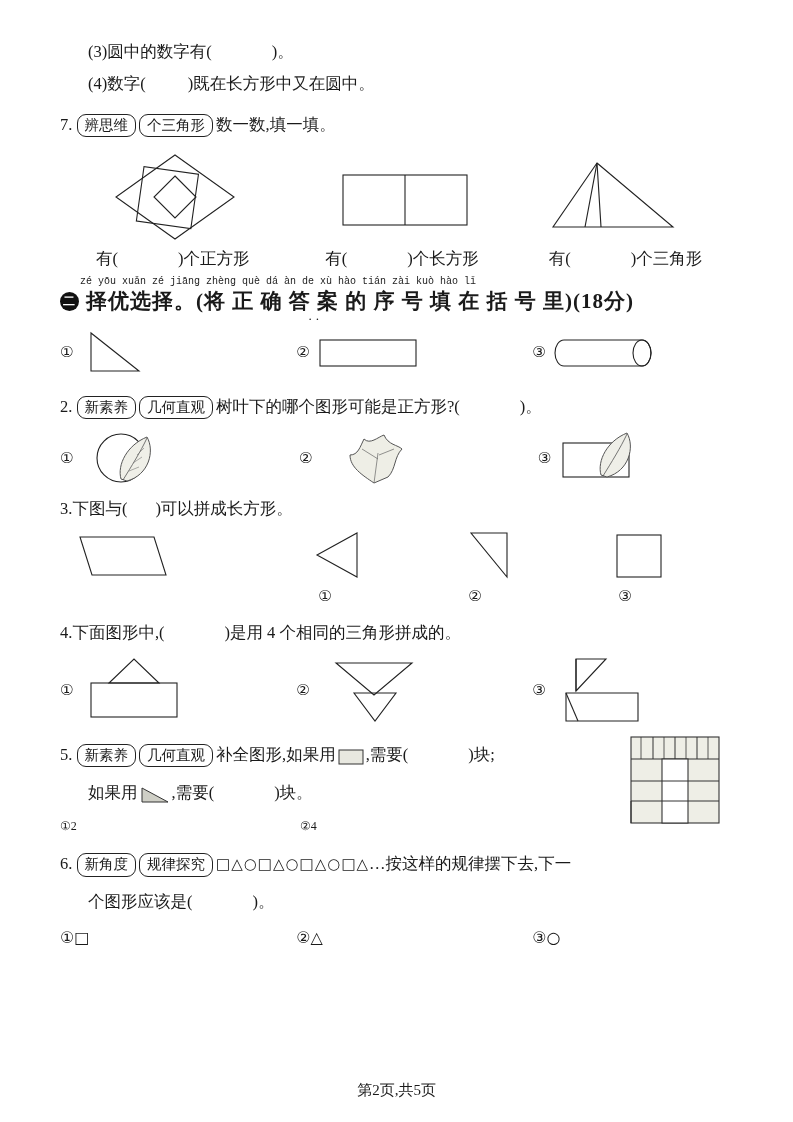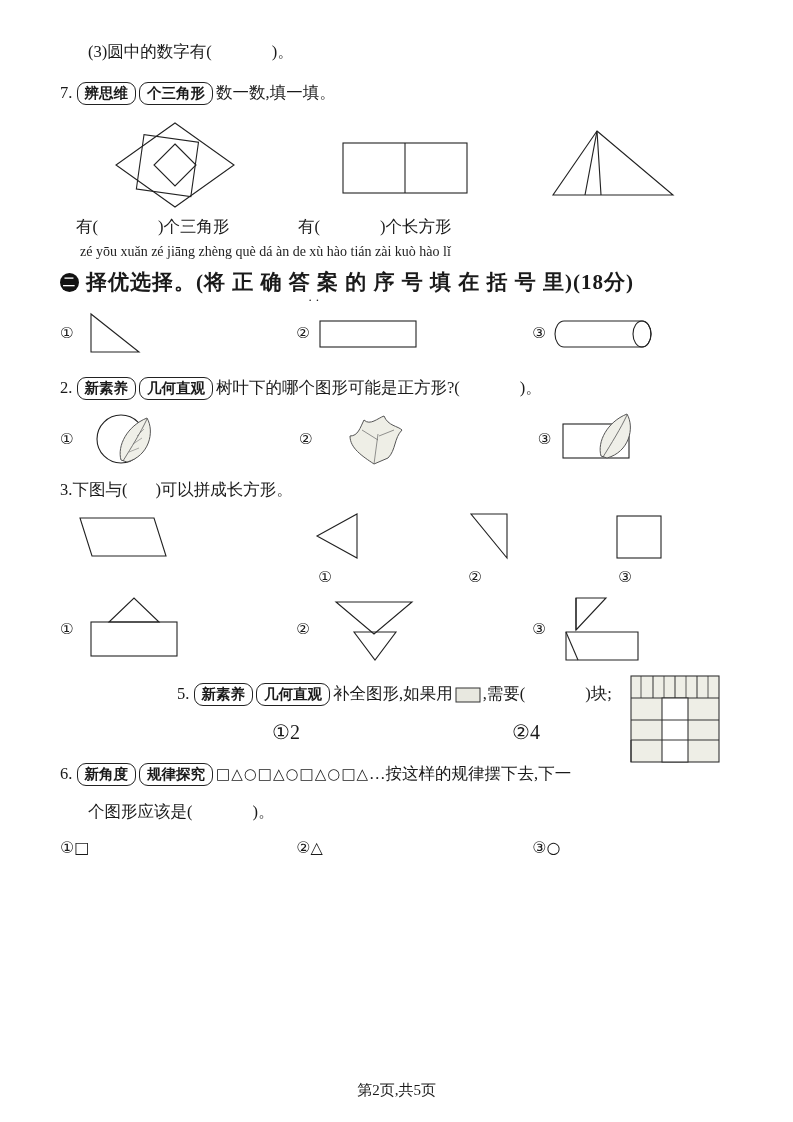--- a/index.html
+++ b/index.html
@@ -25,41 +25,41 @@
   .paren-gap-xs{ display:inline-block; width:28px; }
 
   
   .tag{
     display:inline-block;
     border:1.2px solid #222;
     border-radius:9px;
     padding:1px 7px 2px 7px;
     font-size:14.5px;
     font-family:"Liberation Sans","DejaVu Sans",sans-serif;
-    font-weight:bold;
+    font-weight:normal;
     line-height:1.25;
     margin:0 3px 0 0;
     background:#fff;
     white-space:nowrap;
   }
 
   .qnum{ font-family:"Liberation Serif",serif; font-size:16.5px; }
 
   
   .section-head{
     margin-top:6px;
     margin-bottom:2px;
   }
   .pinyin{
-    font-family:Liberation Serif, serif;
-    font-size:14px;
+    font-family:Liberation Mono, monospace;
+    font-size:10px;
     letter-spacing:0px;
     color:#222;
     margin-left:20px;
-    margin-bottom:8px;
+    margin-bottom:0;
     white-space:nowrap;
   }
   .sec-title{
     font-size:21px;
     font-weight:bold;
     letter-spacing:1px;
     display:flex;
     align-items:center;
   }
   .sec-bullet{
@@ -72,21 +72,21 @@
     line-height:19px;
     text-align:center;
     margin-right:7px;
     font-weight:bold;
     font-family:"Liberation Serif",serif;
   }
 
   .shapes-row{ display:flex; align-items:flex-end; margin:10px 0 2px 0; }
   .labels-row{ display:flex; margin:4px 0 0 0; font-size:16.5px; }
 
-  .opt{ font-size:20px;text-align:right; }
+  .opt{ font-size:12px; }
   .circled{ font-family:"DejaVu Sans",sans-serif; font-size:15px; }
 
   .footer{
     position:absolute;
     bottom:22px;left:0;right:0;
     text-align:center;
     font-size:15px;
     font-family:"Liberation Serif",serif;
   }
 
@@ -97,20 +97,23 @@
 </style>
 </head>
 <body>
 
 <div class="page">
   <div class="content">
 
     <div class="line indent">
       <span>(3)</span><span>圆中的数字有(</span><span class="paren-gap"></span><span>)。</span>
     </div>
+    <div class="line indent">
+      <span>(4)</span><span>数字(</span><span class="paren-gap-sm"></span><span>)既在长方形中又在圆中。</span>
+    </div>
 
     <div class="line" style="margin-top:13px;">
       <span class="qnum">7.</span>
       <span class="tag">辨思维</span><span class="tag">个三角形</span><span>数一数,填一填。</span>
     </div>
 
     <div class="shapes-row">
 
       <div style="width:230px;display:flex;justify-content:center;">
         <svg width="130" height="95" viewBox="0 0 130 95">
@@ -130,25 +133,28 @@
       <div style="width:200px;display:flex;justify-content:center;">
         <svg width="150" height="95" viewBox="0 0 150 95">
           <polygon points="52,14 128,78 8,78" fill="none" stroke="#222" stroke-width="1.1"></polygon>
           <line x1="52" y1="14" x2="40" y2="78" stroke="#222" stroke-width="1.1"></line>
           <line x1="52" y1="14" x2="56" y2="78" stroke="#222" stroke-width="1.1"></line>
         </svg>
       </div>
     </div>
 
     <div class="labels-row">
+      <div style="width:230px;text-align:left;padding-left:36px;">
+        <span>有(</span><span class="paren-gap"></span><span>)个正方形</span>
+      </div>
+      <div style="width:230px;text-align:left;padding-left:22px;">
+        <span>有(</span><span class="paren-gap"></span><span>)个长方形</span>
+      </div>
       <div style="width:200px;text-align:left;padding-left:16px;">
         <span>有(</span><span class="paren-gap"></span><span>)个三角形</span>
-      </div>
-      <div style="width:230px;text-align:left;padding-left:22px;">
-        <span>有(</span><span class="paren-gap"></span><span>)个长方形</span>
       </div>
     </div>
 
     <div class="section-head">
       <div class="pinyin">zé yōu xuǎn zé    jiāng zhèng què dá àn de xù hào tián zài kuò hào  lǐ</div>
       <div class="sec-title">
         <span class="sec-bullet">二</span>
         <span>择优选择。(将 正 确 答 案 的 序 号 填 在 括 号 里)(18分)</span>
       </div>
     </div>
@@ -240,20 +246,23 @@
         </svg>
       </div>
     </div>
     <div class="labels-row" style="margin-top:0px;">
       <div style="width:190px;"></div>
       <div style="width:150px;text-align:center;" class="circled">①</div>
       <div style="width:150px;text-align:center;" class="circled">②</div>
       <div style="width:150px;text-align:center;" class="circled">③</div>
     </div>
 
+    <div class="line" style="margin-top:14px;">
+      <span class="qnum">4.</span><span>下面图形中,(</span><span class="paren-gap"></span><span>)是用 4 个相同的三角形拼成的。</span>
+    </div>
     <div class="shapes-row" style="margin-top:6px;">
       <div style="width:240px;display:flex;align-items:center;">
         <span class="circled">①</span>
         <svg width="130" height="74" viewBox="0 0 130 74" style="margin-left:4px;">
           <rect x="14" y="30" width="86" height="34" fill="none" stroke="#222" stroke-width="1.1"></rect>
           <polygon points="32,30 82,30 57,6" fill="none" stroke="#222" stroke-width="1.1"></polygon>
         </svg>
       </div>
       <div style="width:240px;display:flex;align-items:center;">
         <span class="circled">②</span>
@@ -266,26 +275,31 @@
         <span class="circled">③</span>
         <svg width="130" height="74" viewBox="0 0 130 74" style="margin-left:4px;">
           <polygon points="26,6 56,6 26,38" fill="none" stroke="#222" stroke-width="1.1"></polygon>
           <line x1="26" y1="6" x2="26" y2="38" stroke="#222" stroke-width="1.1"></line>
           <polygon points="16,40 88,40 88,68 16,68" fill="none" stroke="#222" stroke-width="1.1"></polygon>
           <line x1="16" y1="40" x2="28" y2="68" stroke="#222" stroke-width="1.1"></line>
         </svg>
       </div>
     </div>
 
-    <div style="position:relative;margin-top:14px;text-align:center;">
+    <div style="position:relative;margin-top:14px;">
       <div class="line">
         <span class="qnum">5.</span>
         <span class="tag">新素养</span><span class="tag">几何直观</span><span>补全图形,如果用</span><span class="inline-svg"><svg width="30" height="18" viewBox="0 0 30 18">
               <rect x="3" y="2" width="24" height="14" fill="#e8e8e0" stroke="#333" stroke-width="1"></rect>
             </svg></span><span>,需要(</span><span class="paren-gap"></span><span>)块;</span>
+      </div>
+      <div class="line indent" style="margin-top:10px;">
+        <span>如果用</span><span class="inline-svg"><svg width="34" height="20" viewBox="0 0 34 20">
+              <polygon points="4,17 30,17 4,3" fill="#cfcfc6" stroke="#333" stroke-width="1"></polygon>
+            </svg></span><span>,需要(</span><span class="paren-gap"></span><span>)块。</span>
       </div>
 
       <div style="position:absolute;right:6px;top:-6px;">
         <svg width="94" height="92" viewBox="0 0 94 92">
           <rect x="2" y="2" width="88" height="86" fill="#eeeee6" stroke="#333" stroke-width="1.1"></rect>
           <line x1="2" y1="24" x2="90" y2="24" stroke="#333" stroke-width="1"></line>
           <line x1="2" y1="46" x2="90" y2="46" stroke="#333" stroke-width="1"></line>
           <line x1="2" y1="66" x2="90" y2="66" stroke="#333" stroke-width="1"></line>
           <line x1="24" y1="2" x2="24" y2="24" stroke="#333" stroke-width="1"></line>
           <line x1="46" y1="2" x2="46" y2="24" stroke="#333" stroke-width="1"></line>

